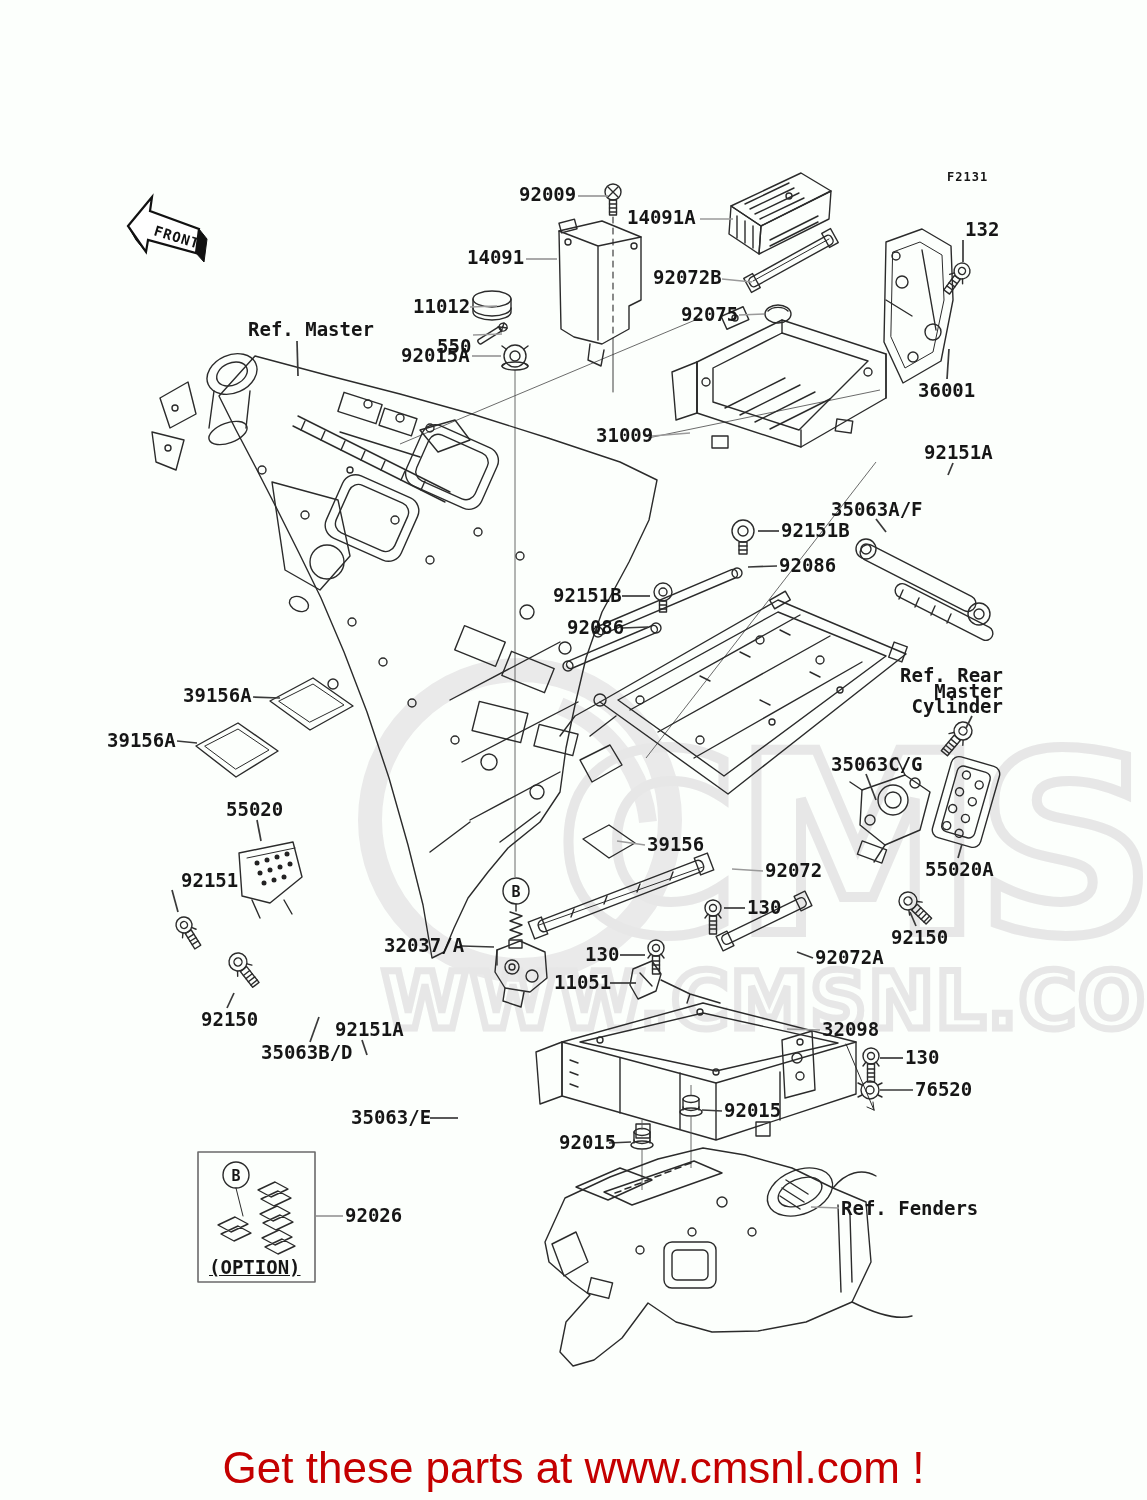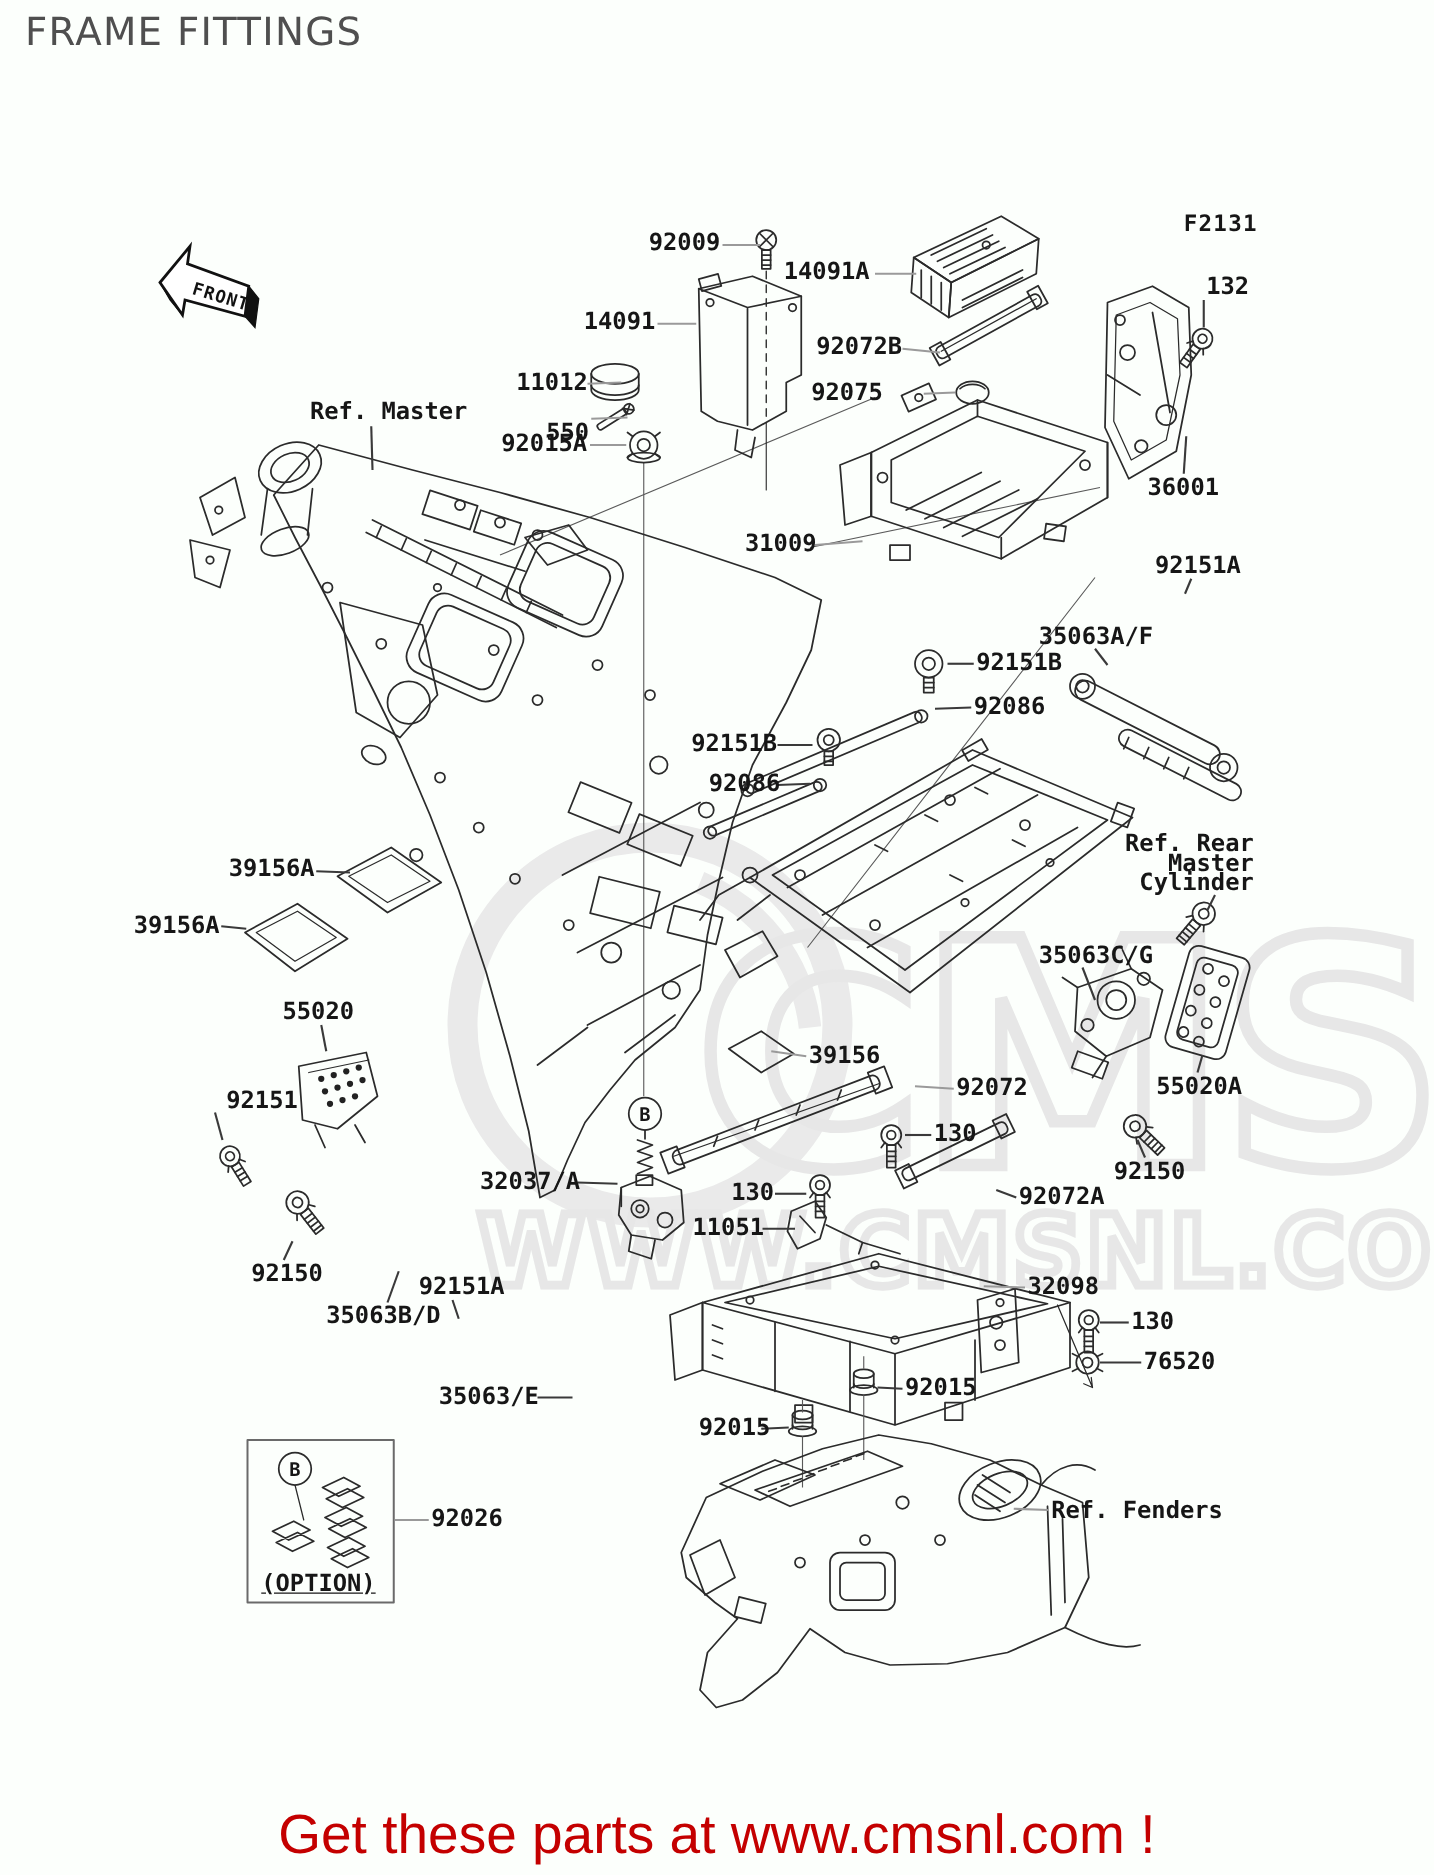--- a/index.html
+++ b/index.html
@@ -2,21 +2,21 @@
 <html><head>
 <meta charset="utf-8">
 <style>
   html,body{margin:0;padding:0;background:#fcfffc;}
   #stage{position:relative;width:1147px;height:1500px;overflow:hidden;background:#fcfffc;}
   #page-title{position:absolute;left:20px;top:8px;font:400 31px "DejaVu Sans",sans-serif;color:#4f4f4f;letter-spacing:1px;}
   #footer-text{position:absolute;left:0;top:1443px;width:100%;text-align:center;
     font:400 44px "Liberation Sans",sans-serif;color:#c40000;}
   .part-label{position:absolute;font:bold 19px "DejaVu Sans Mono","Liberation Mono",monospace;
     color:#161616;white-space:pre;line-height:1;}
-  .part-label.small{font-size:18px;letter-spacing:1px;}
+  .part-label.small{font-size:12px;letter-spacing:1px;}
   svg.diagram{position:absolute;left:0;top:0;}
   .ln{stroke:#2b2b2b;stroke-width:1.4;fill:none;stroke-linejoin:round;stroke-linecap:round;}
   .thin{stroke:#5a5a5a;stroke-width:0.9;fill:none;}
   .leader{stroke:#3a3a3a;stroke-width:1.7;fill:none;}
   .leader.gray{stroke:#9a9a9a;}
   .dot{fill:#222;stroke:none;}
   .wm{fill:none;stroke:#e7e7e7;font-weight:bold;font-family:"DejaVu Sans",sans-serif;}
 </style>
 </head>
 <body>
@@ -455,21 +455,21 @@
   </svg>
 
   <div id="label-layer">
       <div class="part-label" style="left: 519px; top: 185px;">92009</div>
       <div class="part-label" style="left: 627px; top: 208px;">14091A</div>
       <div class="part-label" style="left: 467px; top: 248px;">14091</div>
       <div class="part-label" style="left: 653px; top: 268px;">92072B</div>
       <div class="part-label" style="left: 413px; top: 297px;">11012</div>
       <div class="part-label" style="left: 437px; top: 325px; margin-top: 12px;">550</div>
       <div class="part-label" style="left: 401px; top: 346px;">92015A</div>
-      <div class="part-label" style="left: 649px; top: 305px;">92075</div>
+      <div class="part-label" style="left: 681px; top: 305px;">92075</div>
       <div class="part-label" style="left: 596px; top: 426px;">31009</div>
       <div class="part-label" style="left: 918px; top: 381px;">36001</div>
       <div class="part-label" style="left: 949px; top: 220px; margin-left: 16px;">132</div>
       <div class="part-label small" style="left: 947px; top: 171px;">F2131</div>
       <div class="part-label" style="left: 248px; top: 320px;">Ref. Master</div>
       <div class="part-label" style="left: 924px; top: 443px;">92151A</div>
       <div class="part-label" style="left: 831px; top: 500px;">35063A/F</div>
       <div class="part-label" style="left: 781px; top: 521px;">92151B</div>
       <div class="part-label" style="left: 779px; top: 556px;">92086</div>
       <div class="part-label" style="left: 553px; top: 586px;">92151B</div>
@@ -498,15 +498,14 @@
       <div class="part-label" style="left: 559px; top: 1133px;">92015</div>
       <div class="part-label" style="left: 261px; top: 1043px;">35063B/D</div>
       <div class="part-label" style="left: 201px; top: 1010px;">92150</div>
       <div class="part-label" style="left: 335px; top: 1020px;">92151A</div>
       <div class="part-label" style="left: 351px; top: 1108px;">35063/E</div>
       <div class="part-label" style="left: 345px; top: 1206px;">92026</div>
       <div class="part-label" style="left: 209px; top: 1258px; text-decoration: underline;">(OPTION)</div>
       <div class="part-label" style="left: 841px; top: 1199px;">Ref. Fenders</div>
     </div>
 
-  <div id="page-title">FRAME FITTINGS</div>
   <div id="footer-text">Get these parts at www.cmsnl.com !</div>
 </div>
 
 </body></html>

